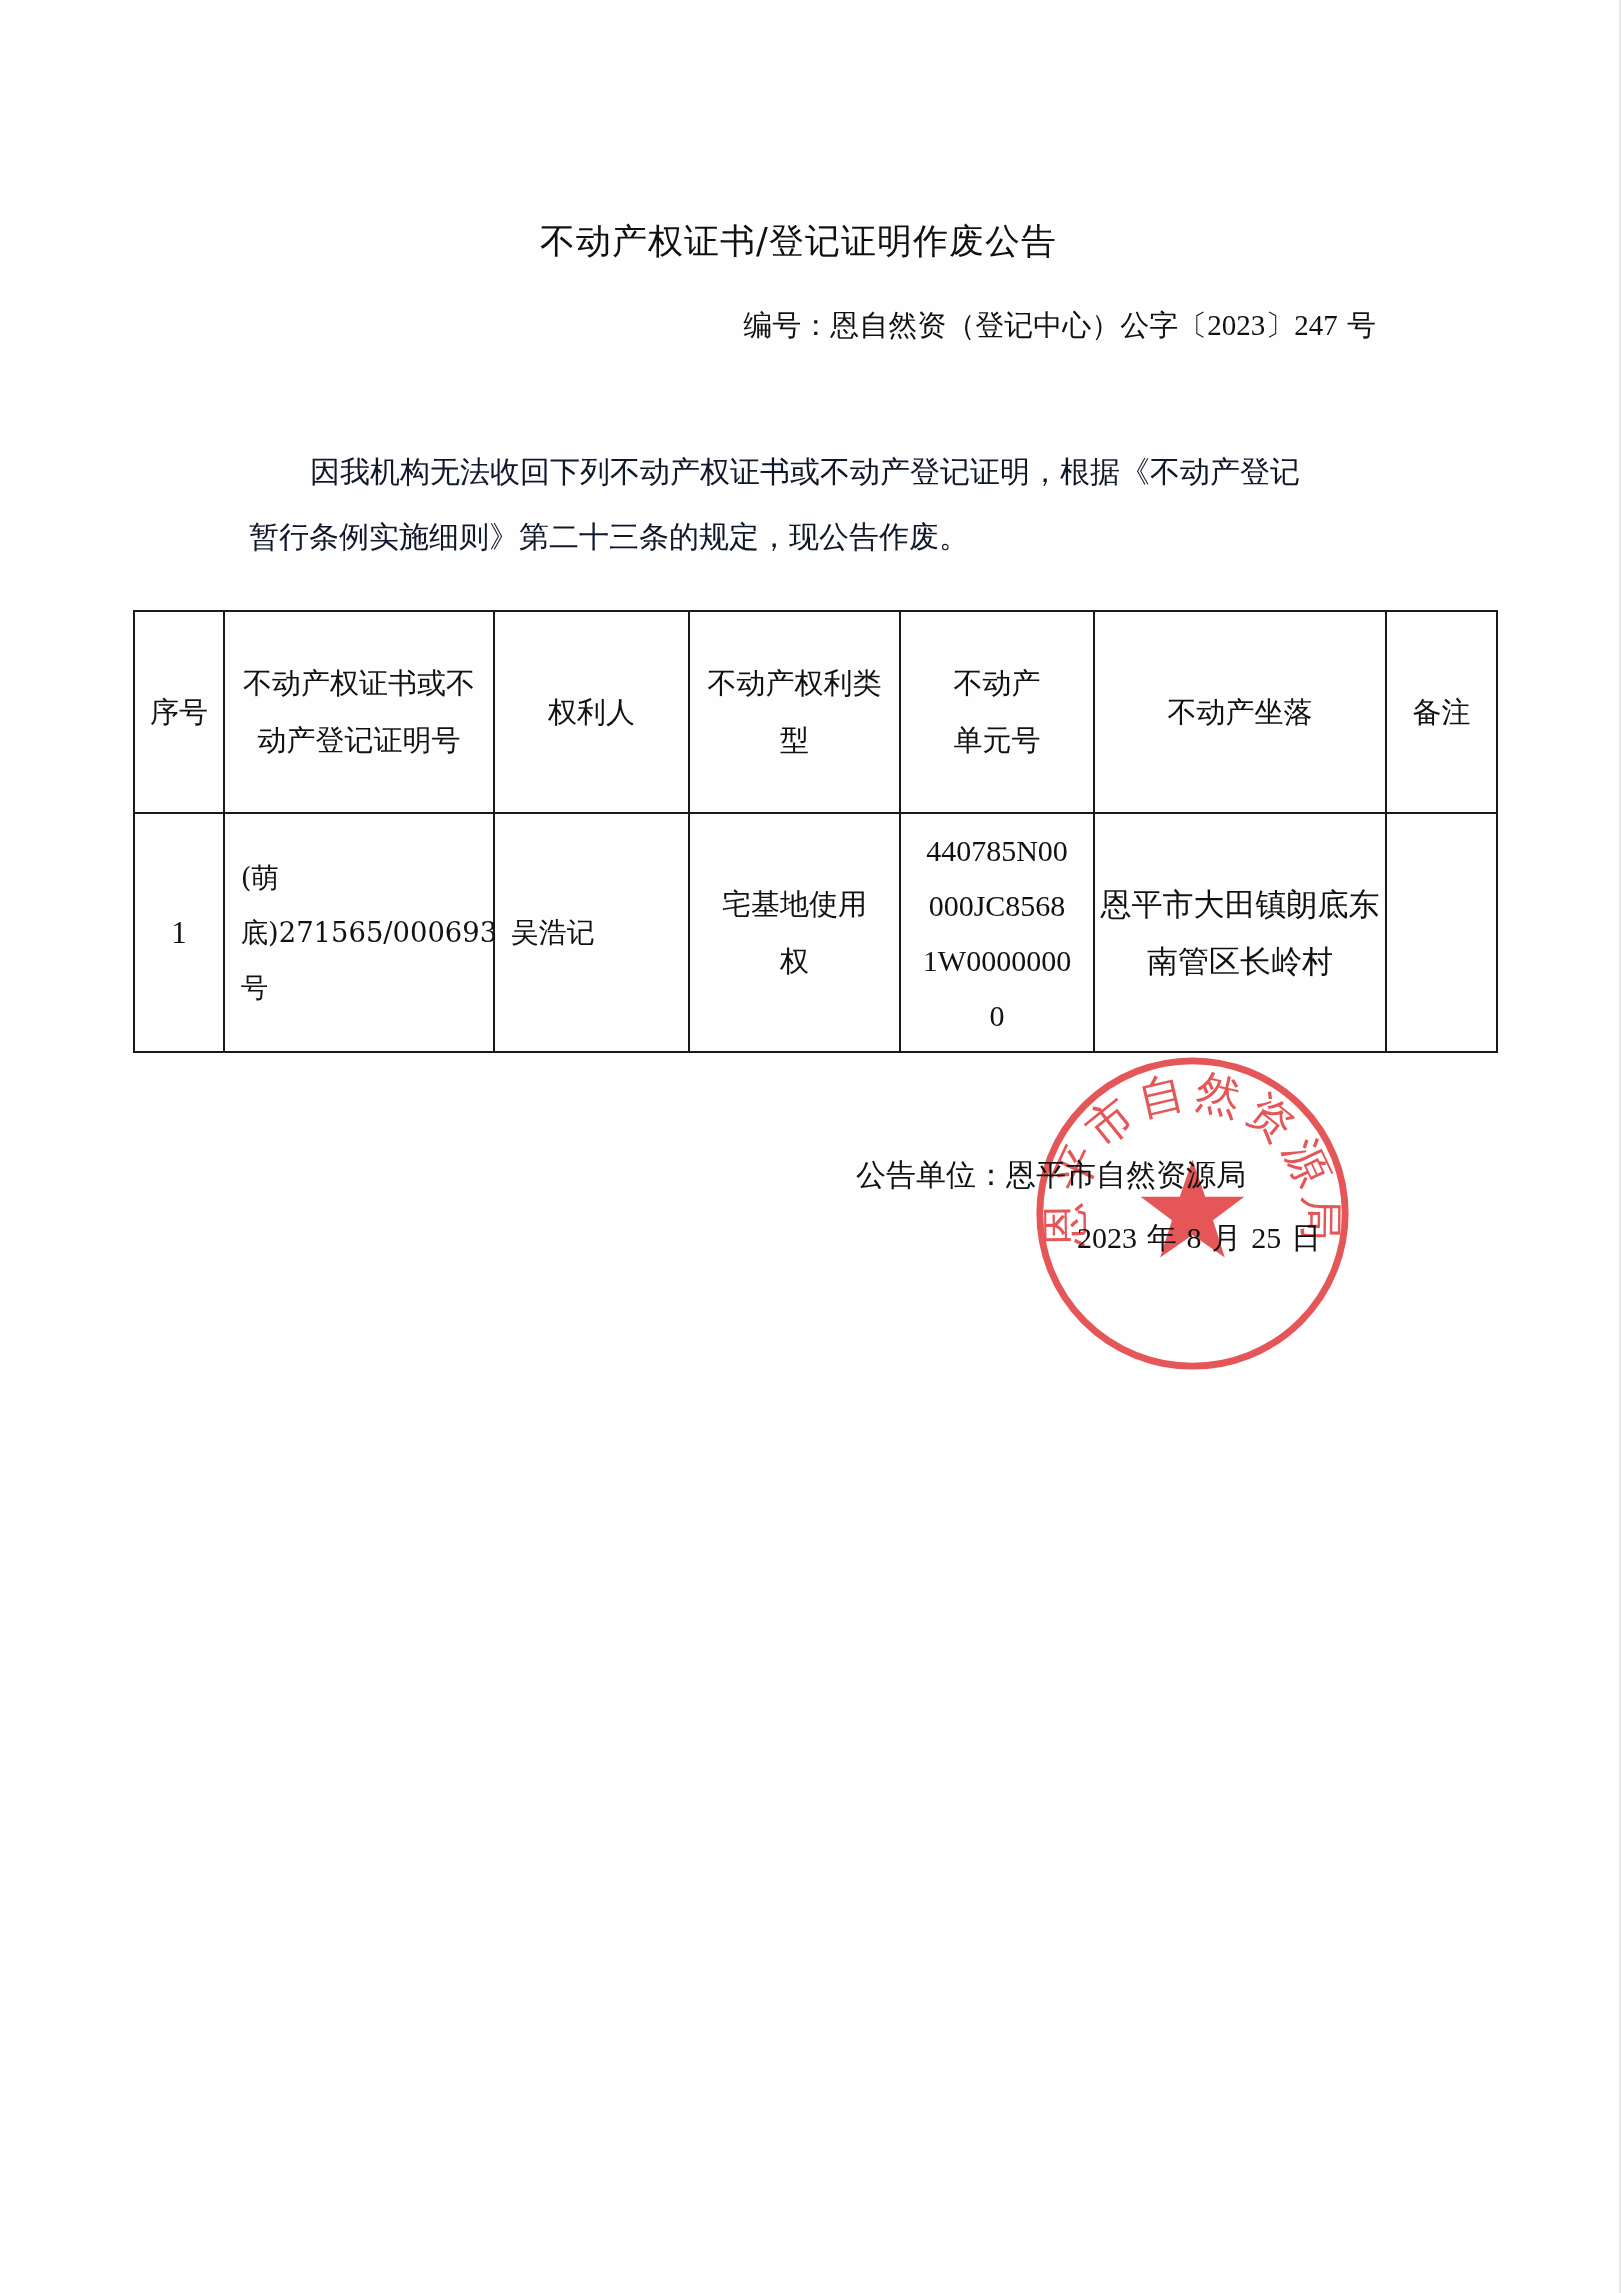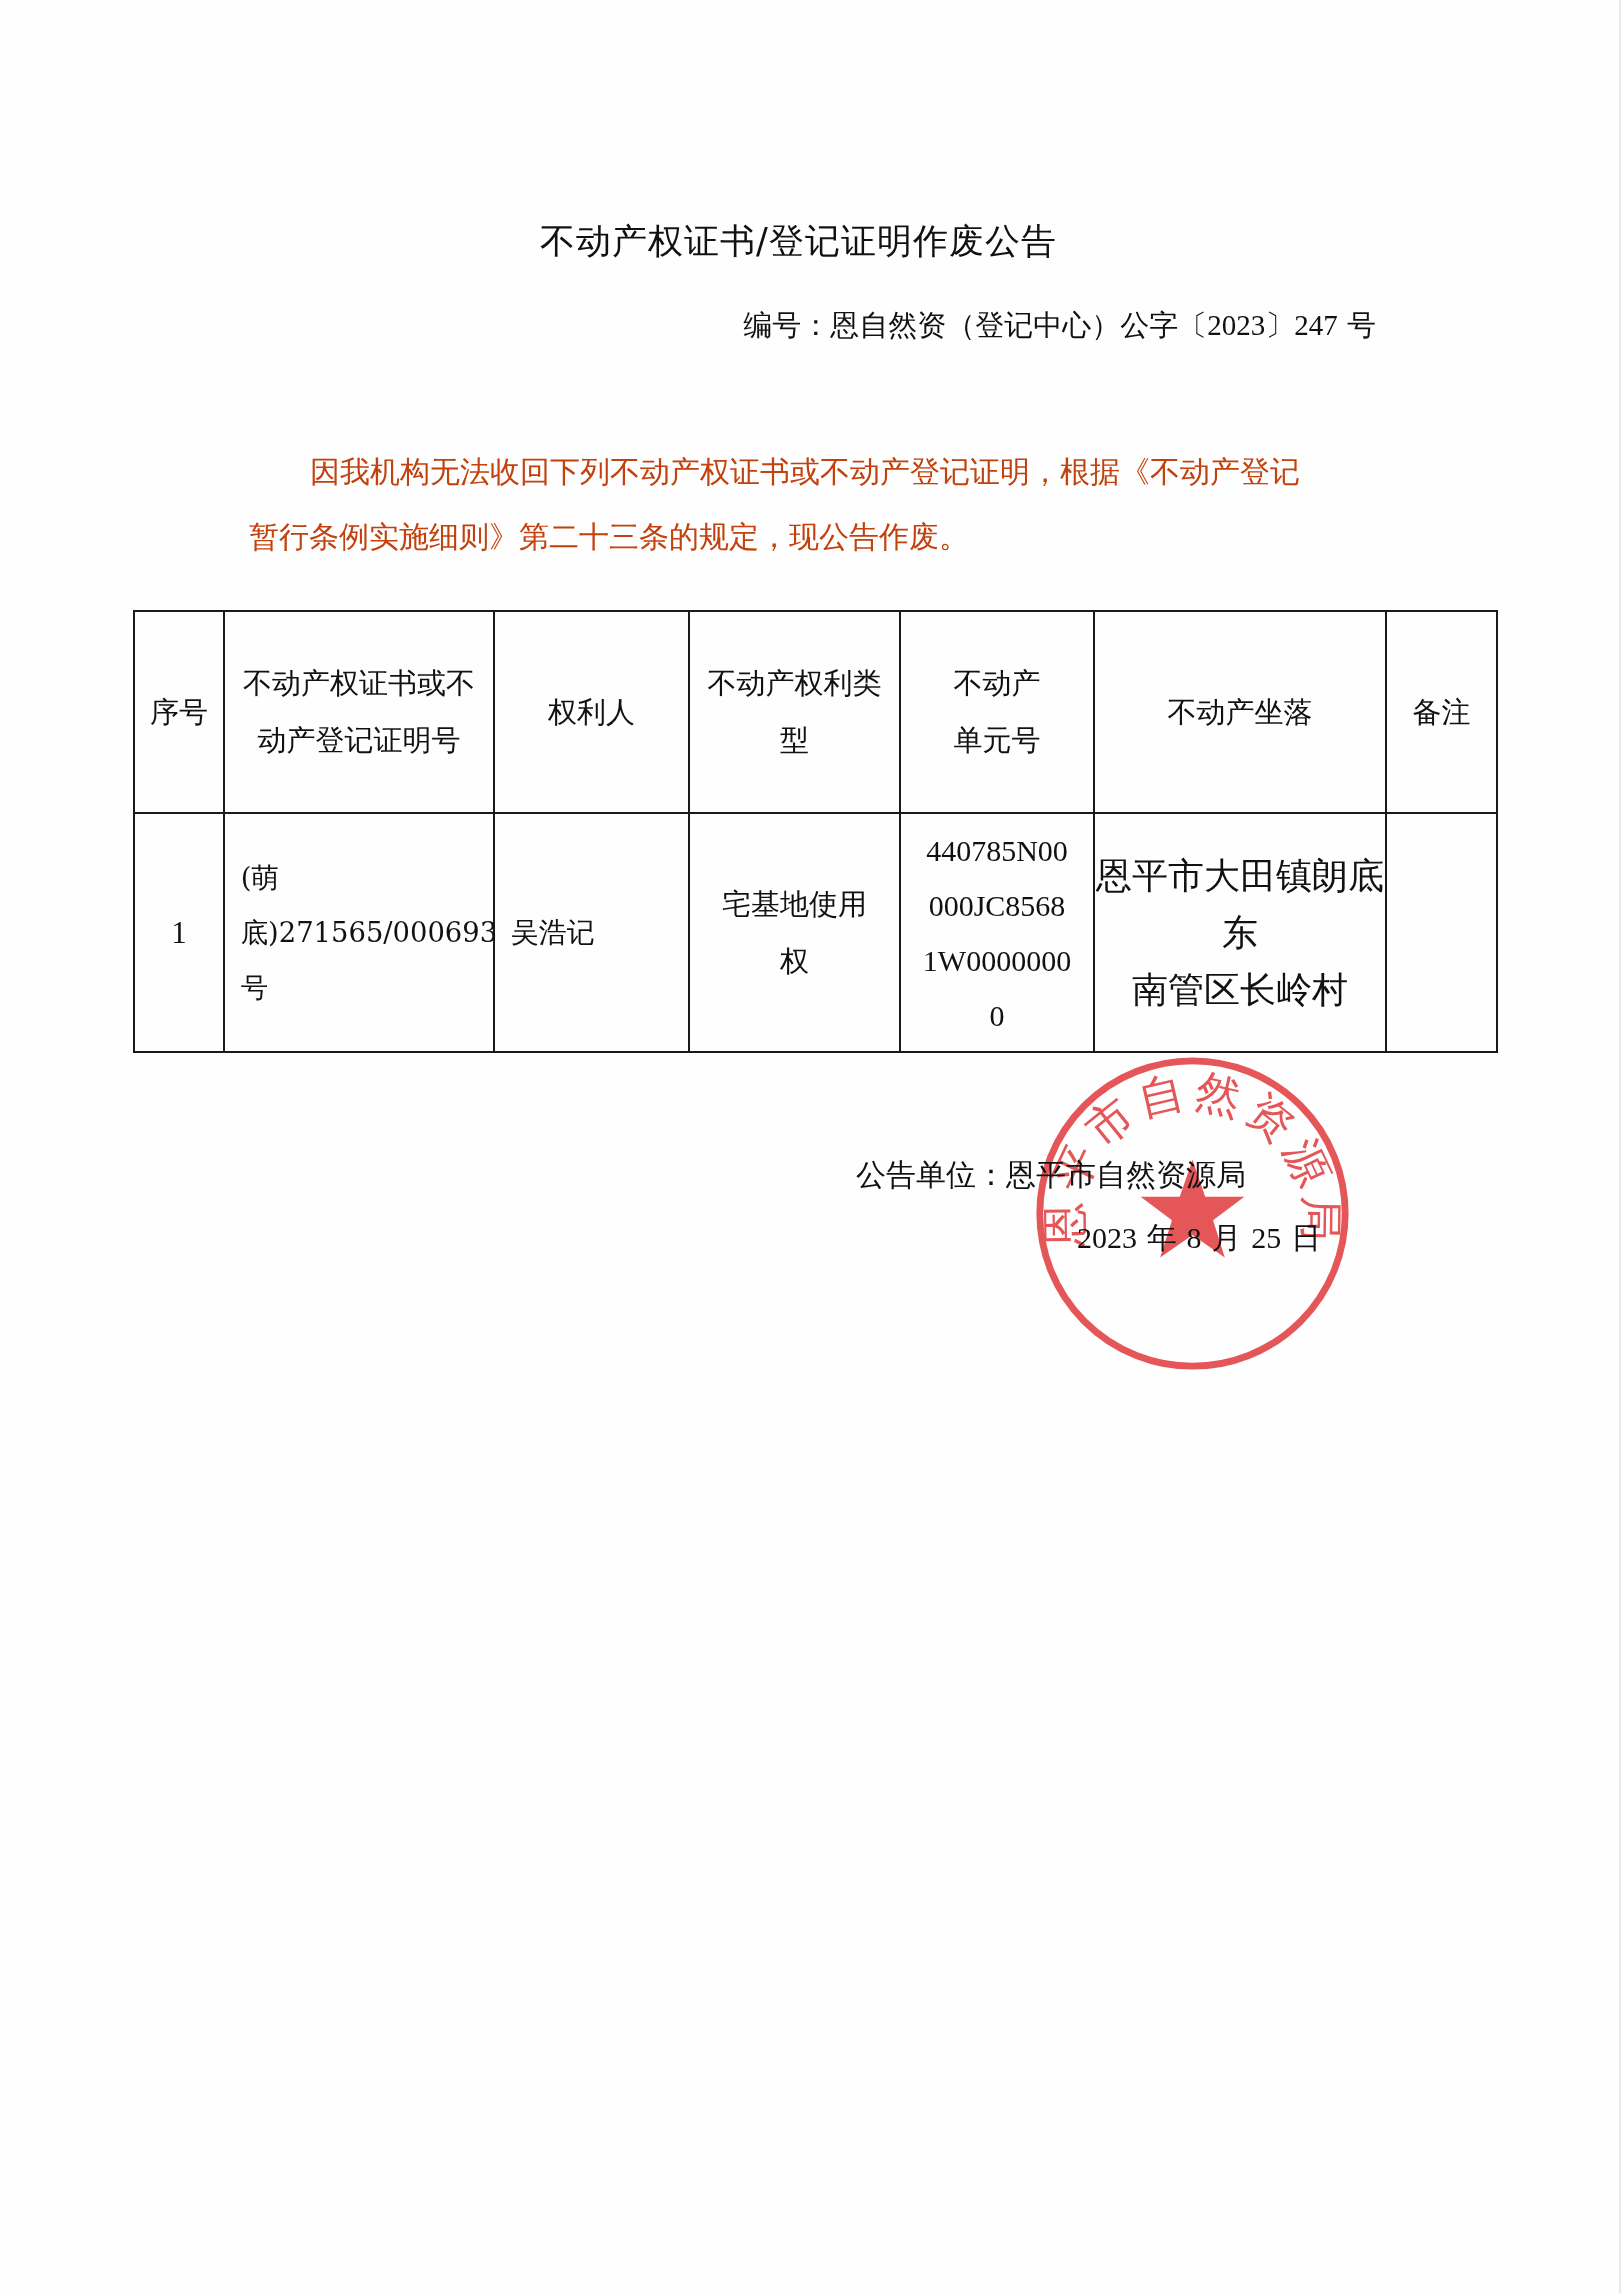--- a/index.html
+++ b/index.html
@@ -47,21 +47,21 @@
     .doc-number .num {
       font-family: "Liberation Serif", "DejaVu Serif", serif;
     }
     .body-text {
       position: absolute;
       top: 439px;
       left: 249px;
       width: 1127px;
       font-size: 30px;
       line-height: 65px;
-      color: #c2410c;
+      color: #0f172a;
     }
     .body-text .indent {
       display: inline-block;
       width: 61px;
     }
     table.records {
       position: absolute;
       top: 610px;
       left: 133px;
       width: 1362px;
@@ -93,21 +93,21 @@
       font-size: 28px;
     }
     td.unit-no {
       font-family: "Liberation Serif", "DejaVu Serif", serif;
       font-size: 30px;
       line-height: 55px !important;
       word-break: break-all;
       margin-top: 12px;
     }
     td.location {
-      font-size: 36px;
+      font-size: 31px;
     }
     .hdr-cell { display: block; }
     .seal {
       position: absolute;
       left: 1031px;
       top: 1052px;
       width: 323px;
       height: 323px;
       pointer-events: none;
       opacity: 0.85;

